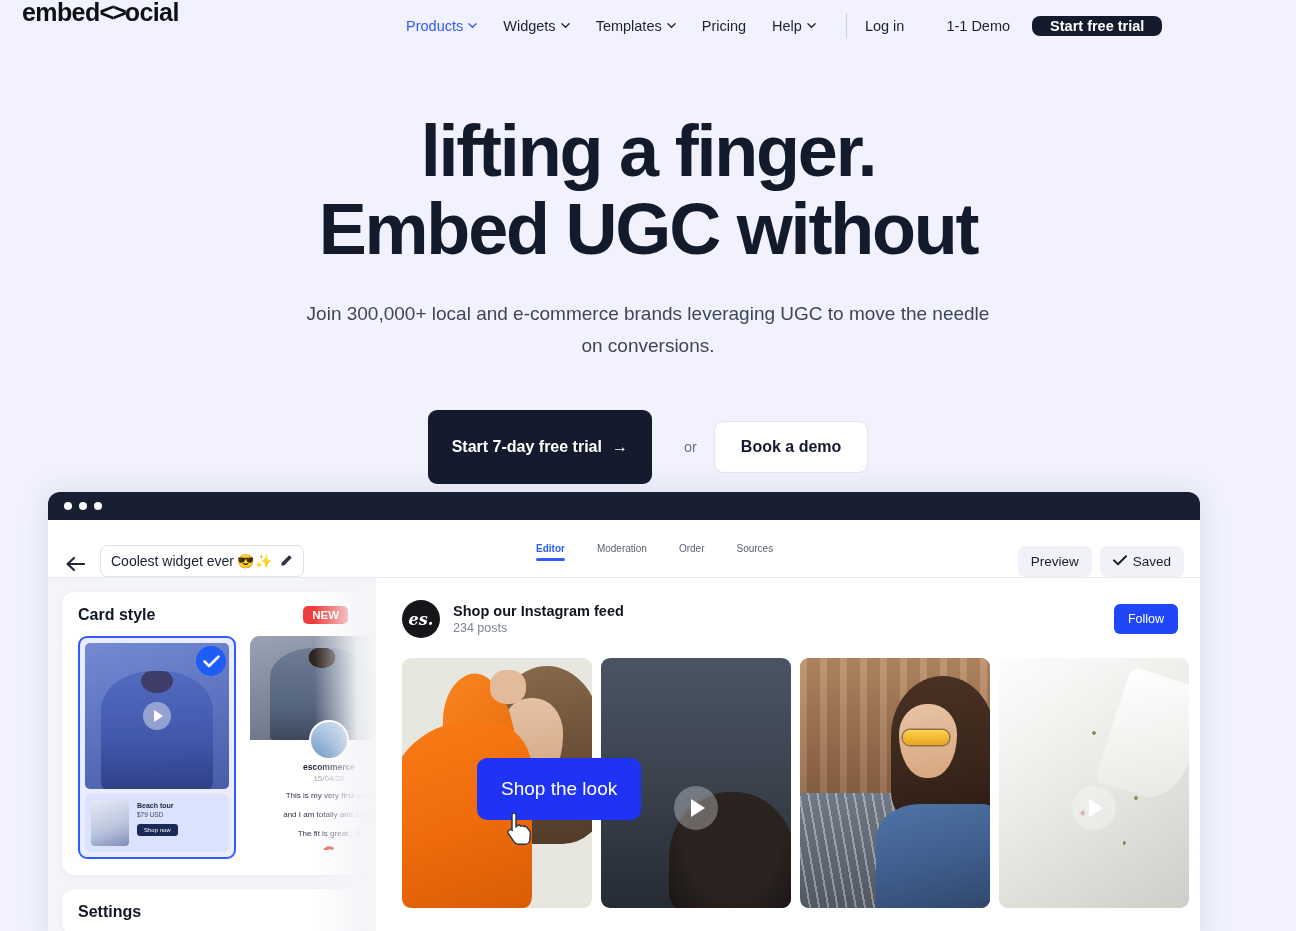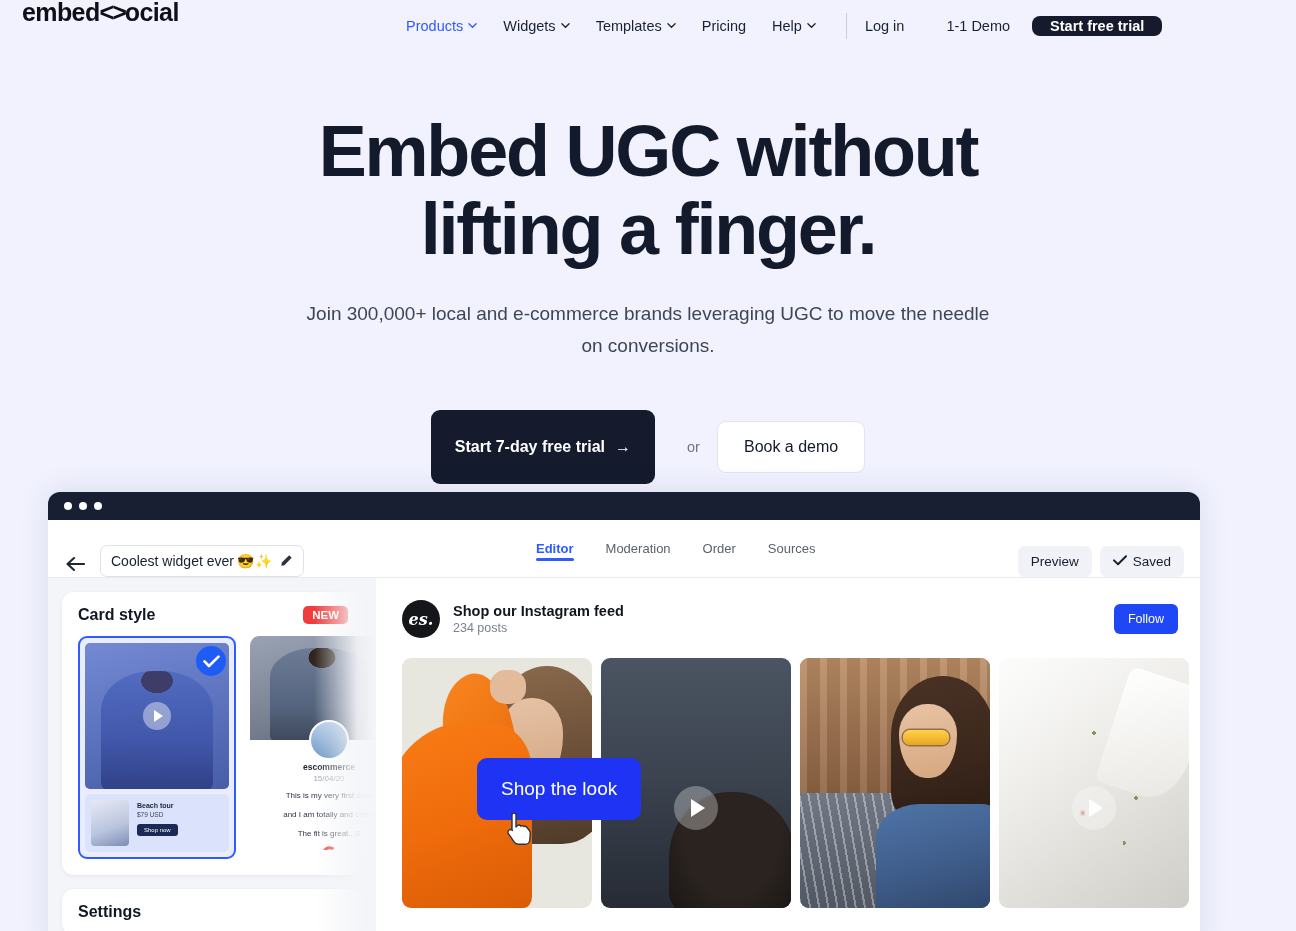--- a/index.html
+++ b/index.html
@@ -123,21 +123,21 @@
     align-items: center;
     gap: 10px;
     cursor: pointer;
     font-family: "Liberation Sans", sans-serif;
   }
   .or-text { font-size: 14.5px; color: #6c7486; margin-left: 15px; }
   .btn-demo {
     background: #ffffff;
     color: #131a2b;
     font-size: 16px;
-    font-weight: 400;
+    font-weight: 700;
     border: 1px solid #e2e4f0;
     border-radius: 9px;
     padding: 16px 26px;
     cursor: pointer;
     font-family: "Liberation Sans", sans-serif;
   }
 
   
   .mockup {
     position: absolute;
@@ -190,21 +190,21 @@
 
   .apptabs {
     position: absolute;
     left: 488px;
     display: flex;
     gap: 32px;
     align-items: center;
     height: 58px;
   }
   .apptab {
-    font-size: 13px;
+    font-size: 10px;
     color: #5a6270;
     cursor: pointer;
     position: relative;
     height: 50px;
     display: flex;
     align-items: center;
     white-space: nowrap;
   }
   .apptab.sel { color: #2f5bff; font-weight: 700; }
   .apptab.sel:after {
@@ -665,22 +665,22 @@
     <div class="nav-divider"></div>
 
     <div class="navplain nav-login">Log in</div>
     <div class="navplain nav-demo">1-1 Demo</div>
     <button class="cta-dark">Start free trial</button>
   </div>
 </div>
 
 <div class="hero">
   <h1>
+    <div>lifting a finger.</div>
     <div>Embed UGC without</div>
-    <div>lifting a finger.</div>
   </h1>
   <div class="sub">Join 300,000+ local and e-commerce brands leveraging UGC to move the needle on conversions.</div>
 
   <div class="cta-row">
     <button class="btn-trial">
       <span>Start 7-day free trial</span>
       <span>→</span>
     </button>
     <span class="or-text">or</span>
     <button class="btn-demo">Book a demo</button>

